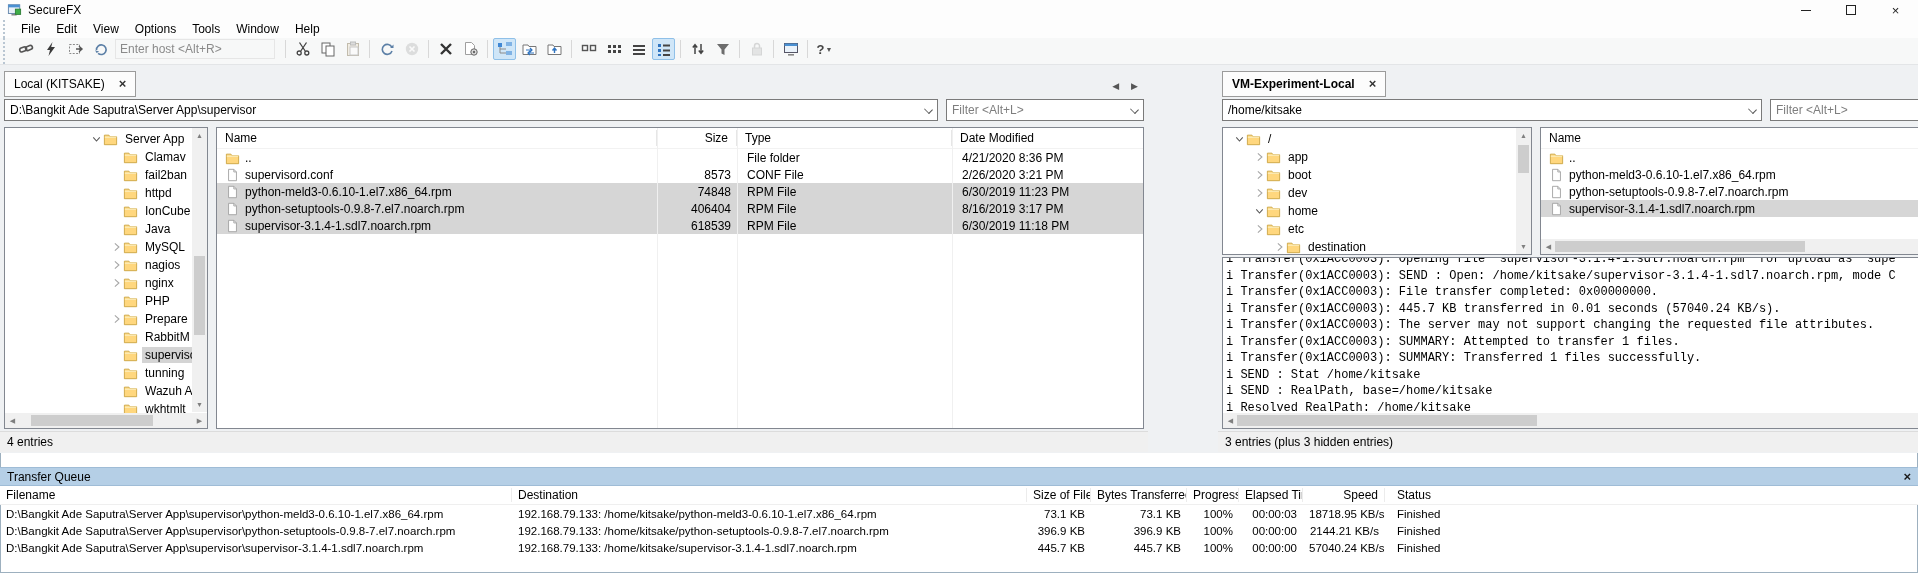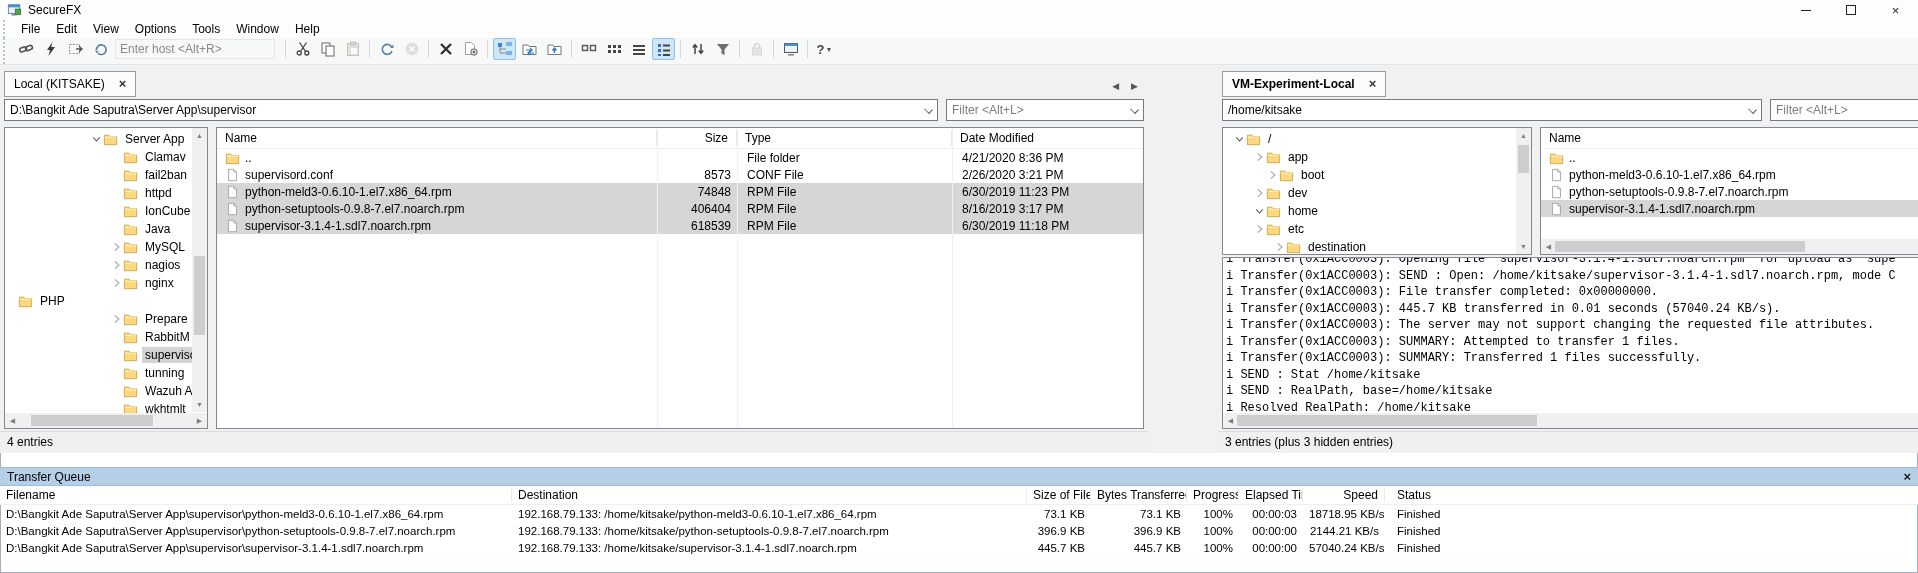--- a/index.html
+++ b/index.html
@@ -499,21 +499,21 @@
               <span class="tchev">
                 <svg>
                   <use href="#i-chev-r"></use>
                 </svg>
               </span>
               <svg class="fold">
                 <use href="#i-folder"></use>
               </svg>
               <span class="tlabel">nginx</span>
             </div>
-            <div class="trow" style="">
+            <div class="trow" style="padding-left: 105px;">
               <span class="tchev"></span>
               <svg class="fold">
                 <use href="#i-folder"></use>
               </svg>
               <span class="tlabel">PHP</span>
             </div>
             <div class="trow" style="padding-left: 105px;">
               <span class="tchev">
                 <svg>
                   <use href="#i-chev-r"></use>
@@ -686,21 +686,21 @@
                 <span class="tchev">
                   <svg>
                     <use href="#i-chev-r"></use>
                   </svg>
                 </span>
                 <svg class="fold">
                   <use href="#i-folder"></use>
                 </svg>
                 <span class="tlabel">app</span>
               </div>
-              <div class="trow" style="padding-left: 43px;">
+              <div class="trow" style="padding-left: 30px;">
                 <span class="tchev">
                   <svg>
                     <use href="#i-chev-r"></use>
                   </svg>
                 </span>
                 <svg class="fold">
                   <use href="#i-folder"></use>
                 </svg>
                 <span class="tlabel">boot</span>
               </div>

